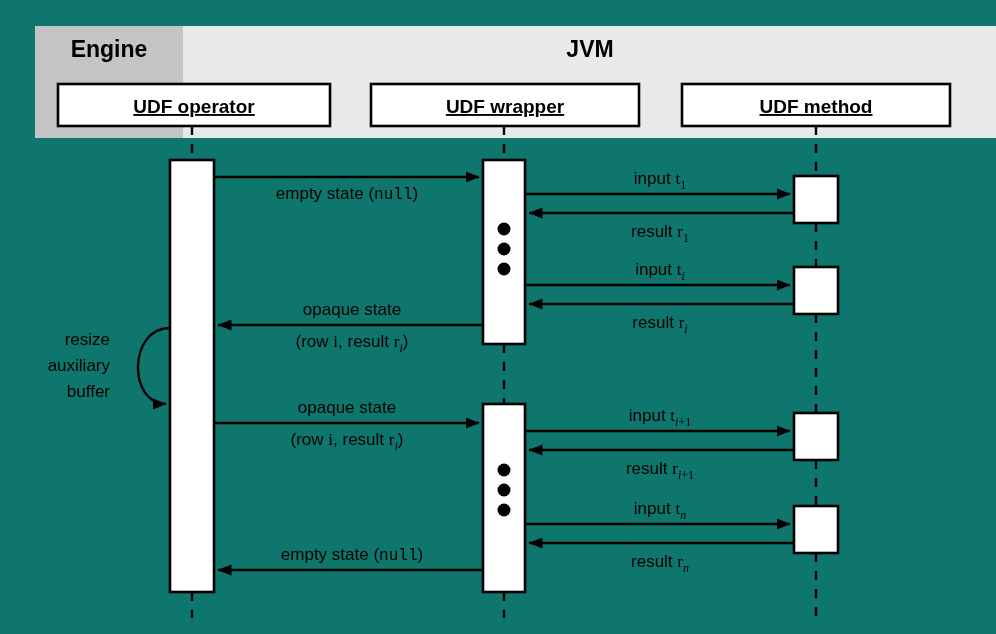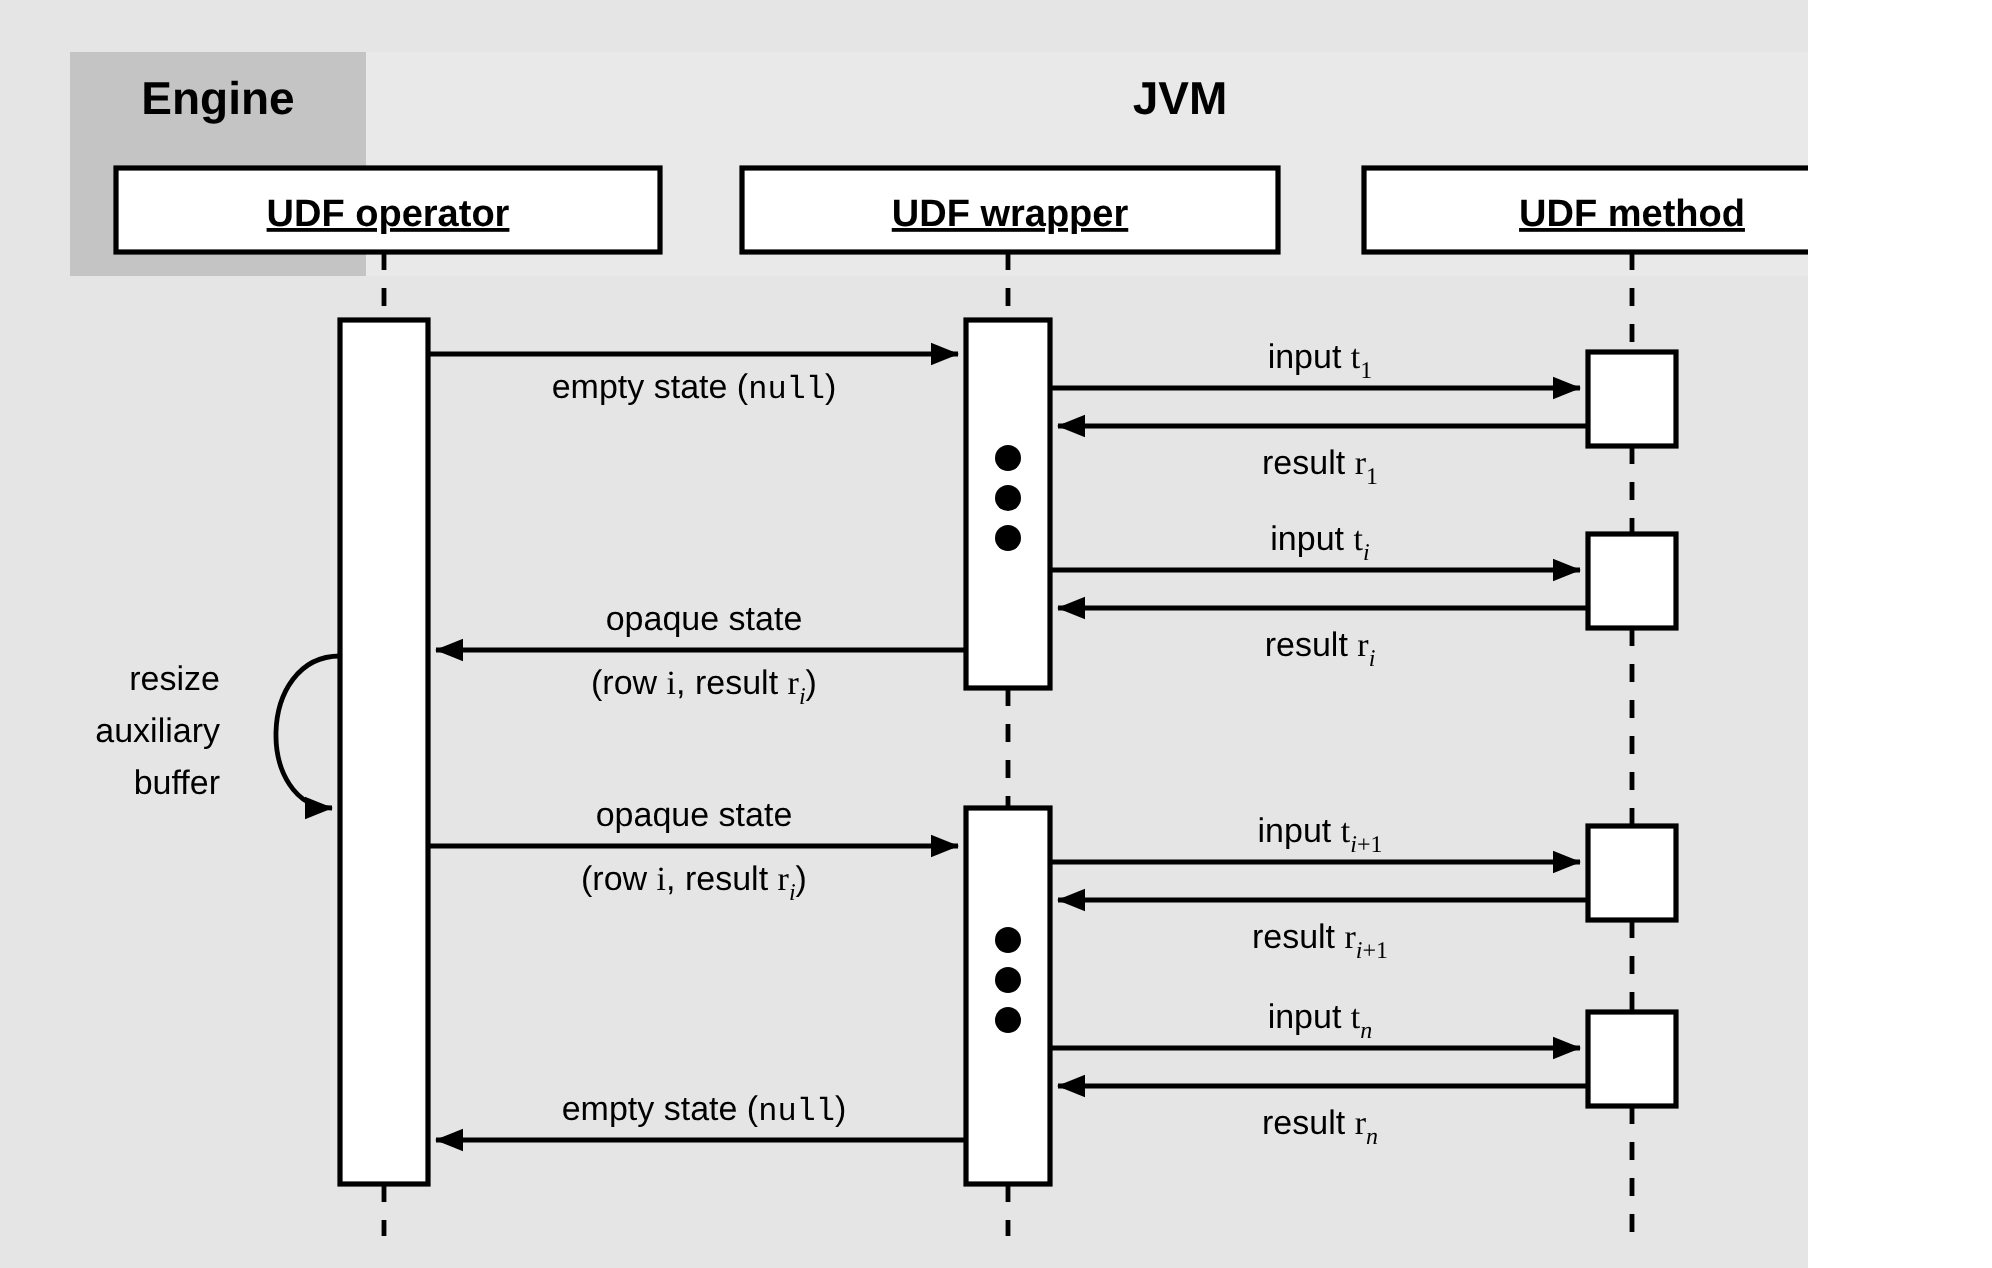--- a/index.html
+++ b/index.html
@@ -7,23 +7,23 @@
     margin: 0;
     padding: 0;
     background: #ffffff;
   }
   body {
     font-family: "Liberation Sans", sans-serif;
     color: #000000;
   }
   #canvas {
     position: relative;
-    width: 904px;
+    width: 996px;
     height: 634px;
-    background: #e5e5e5;
+    background: #0f766e;
     overflow: hidden;
   }
   svg.diagram {
     position: absolute;
     left: 0;
     top: 0;
     width: 996px;
     height: 634px;
   }
   text {

